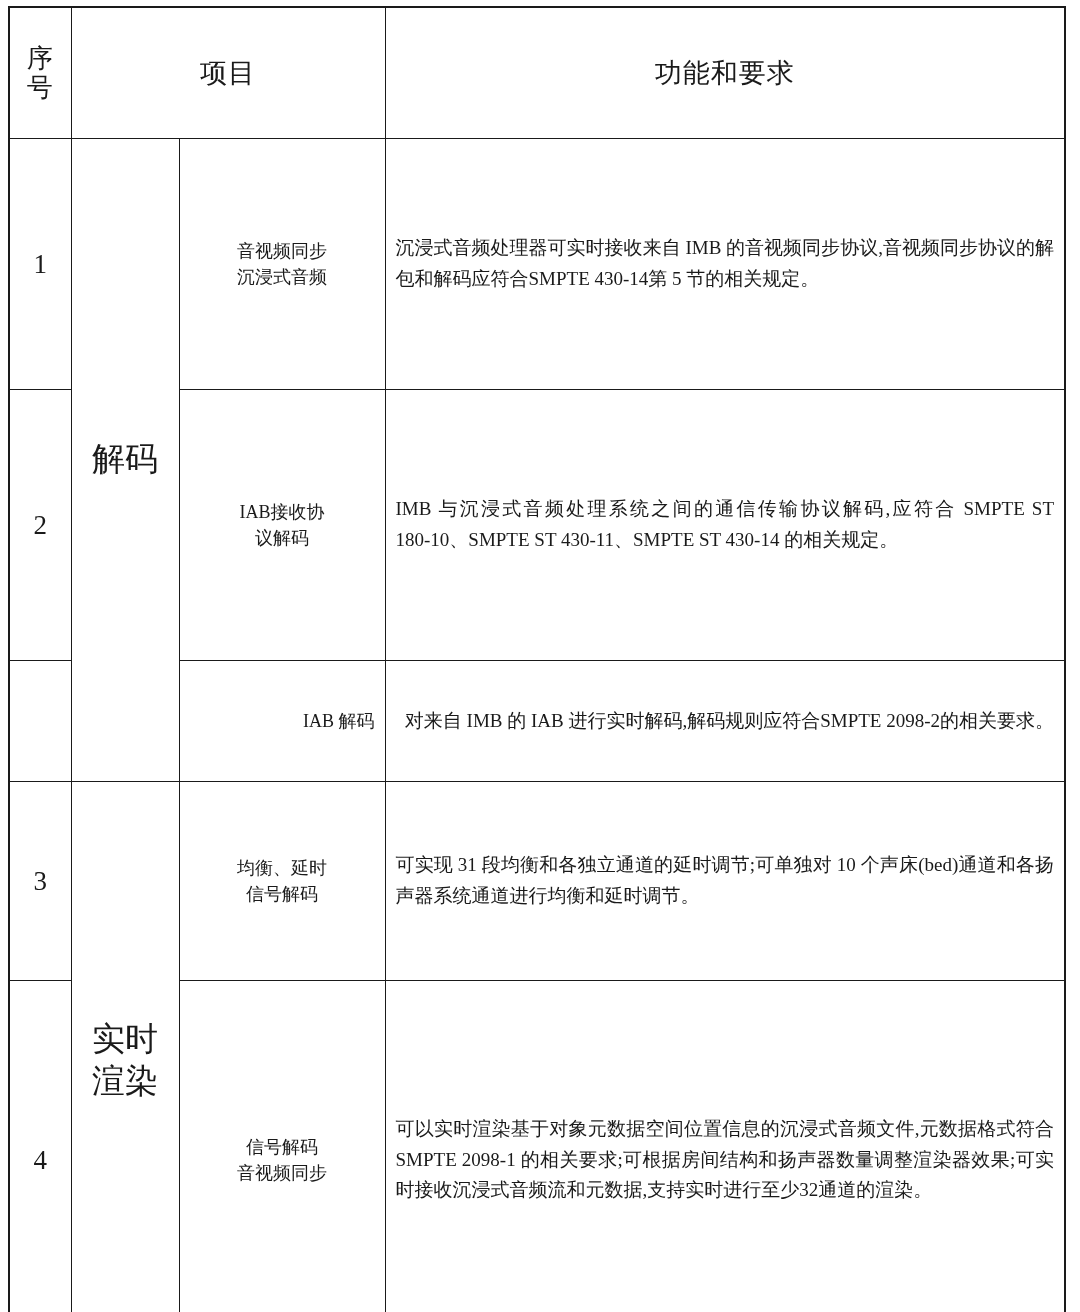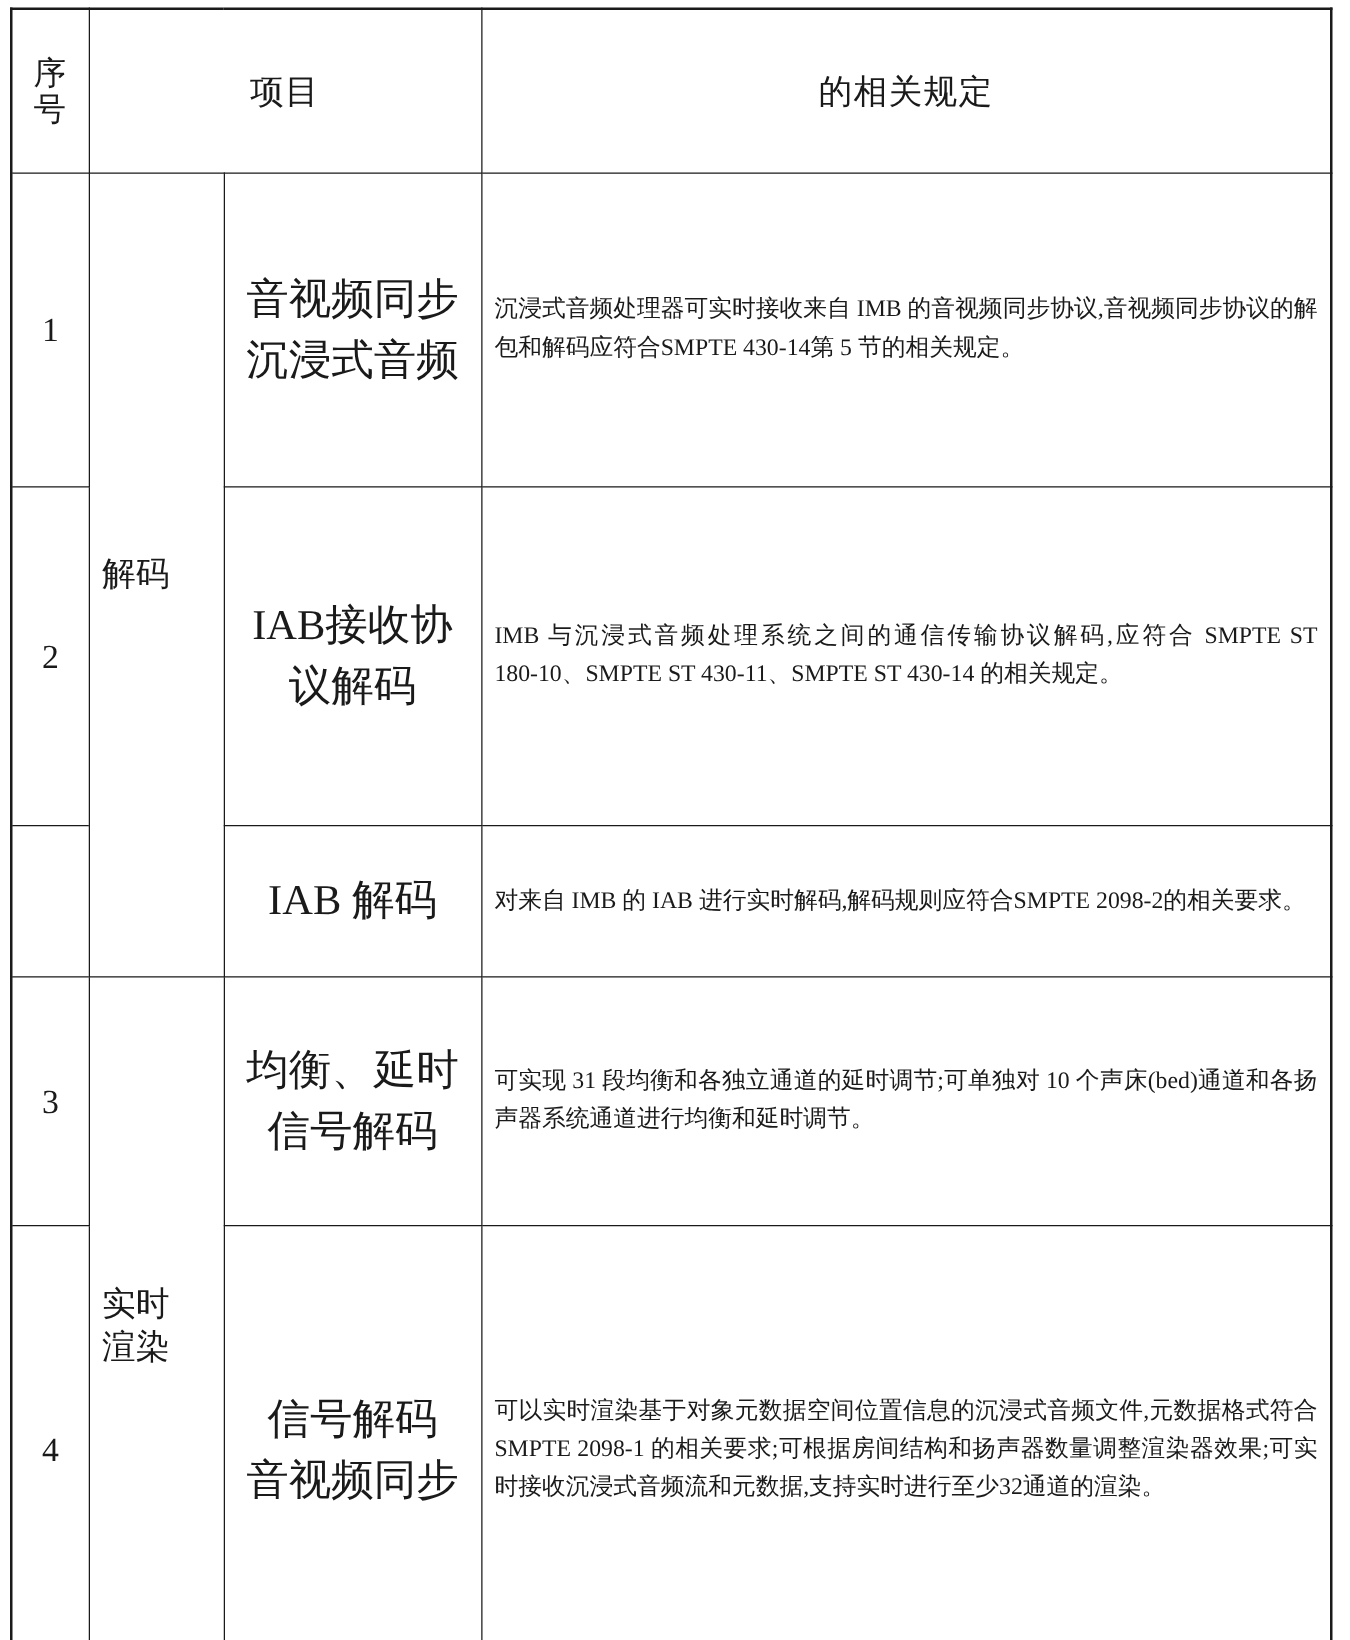--- a/index.html
+++ b/index.html
@@ -48,43 +48,43 @@
     line-height: 1.12;
     padding: 6px 4px;
   }
   .hdr-no span { display: block; }
 
   td.cell-no {
     text-align: center;
     font-size: 27px;
   }
   td.cell-group {
-    text-align: left;
-    font-size: 27px;
+    text-align: center;
+    font-size: 33px;
     line-height: 1.25;
     padding: 6px 4px;
   }
   td.cell-group span { display: block; }
   td.cell-item {
     text-align: center;
-    font-size: 34px;
+    font-size: 18px;
     line-height: 1.45;
     padding: 8px 6px;
   }
   td.cell-item span { display: block; }
   td.cell-desc {
     text-align: justify;
     text-justify: inter-ideograph;
     font-size: 19px;
     line-height: 1.62;
     padding: 10px 12px 10px 12px;
   }
   .row-1 td { height: 242px; }
   .row-2 td { height: 262px; }
-  .row-3 td { height: 112px; }
+  .row-3 td { height: 112px; text-align: right; }
   .row-4 td { height: 190px; }
   .row-5 td { height: 350px; }
 </style>
 </head>
 <body>
 
 <div class="sheet">
   <table class="spec">
     <colgroup>
       <col class="c-no">
@@ -92,21 +92,21 @@
       <col class="c-item">
       <col class="c-desc">
     </colgroup>
     <thead>
       <tr>
         <td class="hdr-no">
           <span>序</span>
           <span>号</span>
         </td>
         <td colspan="2">项目</td>
-        <td>的相关规定</td>
+        <td>功能和要求</td>
       </tr>
     </thead>
     <tbody>
       <tr class="row-1">
         <td class="cell-no">1</td>
         <td class="cell-group" rowspan="3">
           <span>解码</span>
         </td>
         <td class="cell-item">
           <span>音视频同步</span>

